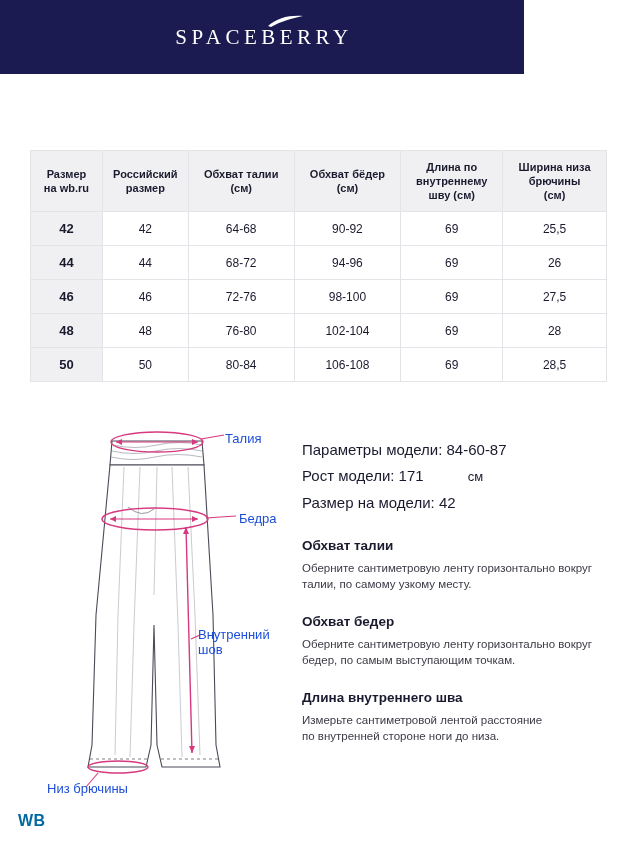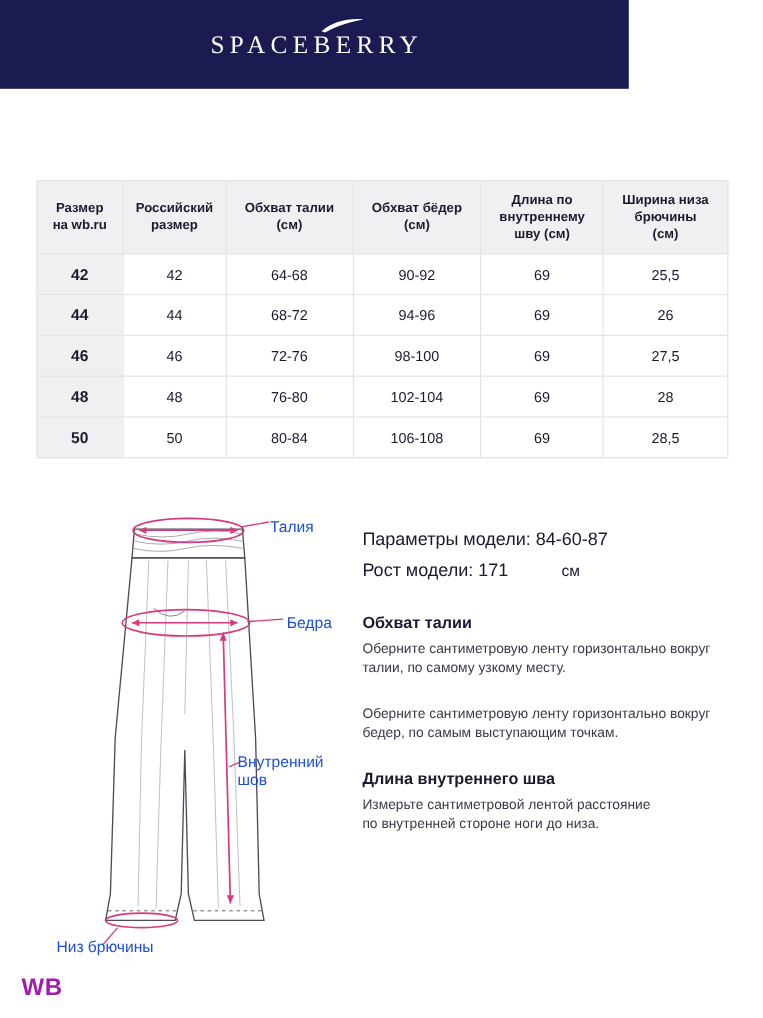--- a/index.html
+++ b/index.html
@@ -139,23 +139,23 @@
     font-size: 11.5px;
     line-height: 16px;
     color: #3a3a46;
   }
 
   
   .footer {
     position: absolute;
     left: 18px;
     top: 812px;
-    font-size: 20px;
+    font-size: 16px;
     font-weight: bold;
-    color: #a21caf;
+    color: #0369a1;
     letter-spacing: 0.5px;
   }
 </style>
 </head>
 <body>
 
 <div id="page">
 
   <div class="header">
     <div class="brand">
@@ -306,30 +306,32 @@
       </div>
       <div class="label label-niz">Низ брючины</div>
     </div>
 
     <div class="info">
       <div class="big">Параметры модели: 84-60-87</div>
       <div class="big">
         <span>Рост модели: 171</span>
         <span class="unit">см</span>
       </div>
+      <div class="big">Размер на модели: 42</div>
 
       <div class="section">
         <h3>Обхват талии</h3>
         <p>
           <span>Оберните сантиметровую ленту горизонтально вокруг</span><br>
           <span>талии, по самому узкому месту.</span>
         </p>
       </div>
 
       <div class="section">
+        <h3>Обхват бедер</h3>
         <p>
           <span>Оберните сантиметровую ленту горизонтально вокруг</span><br>
           <span>бедер, по самым выступающим точкам.</span>
         </p>
       </div>
 
       <div class="section">
         <h3>Длина внутреннего шва</h3>
         <p>
           <span>Измерьте сантиметровой лентой расстояние</span><br>

